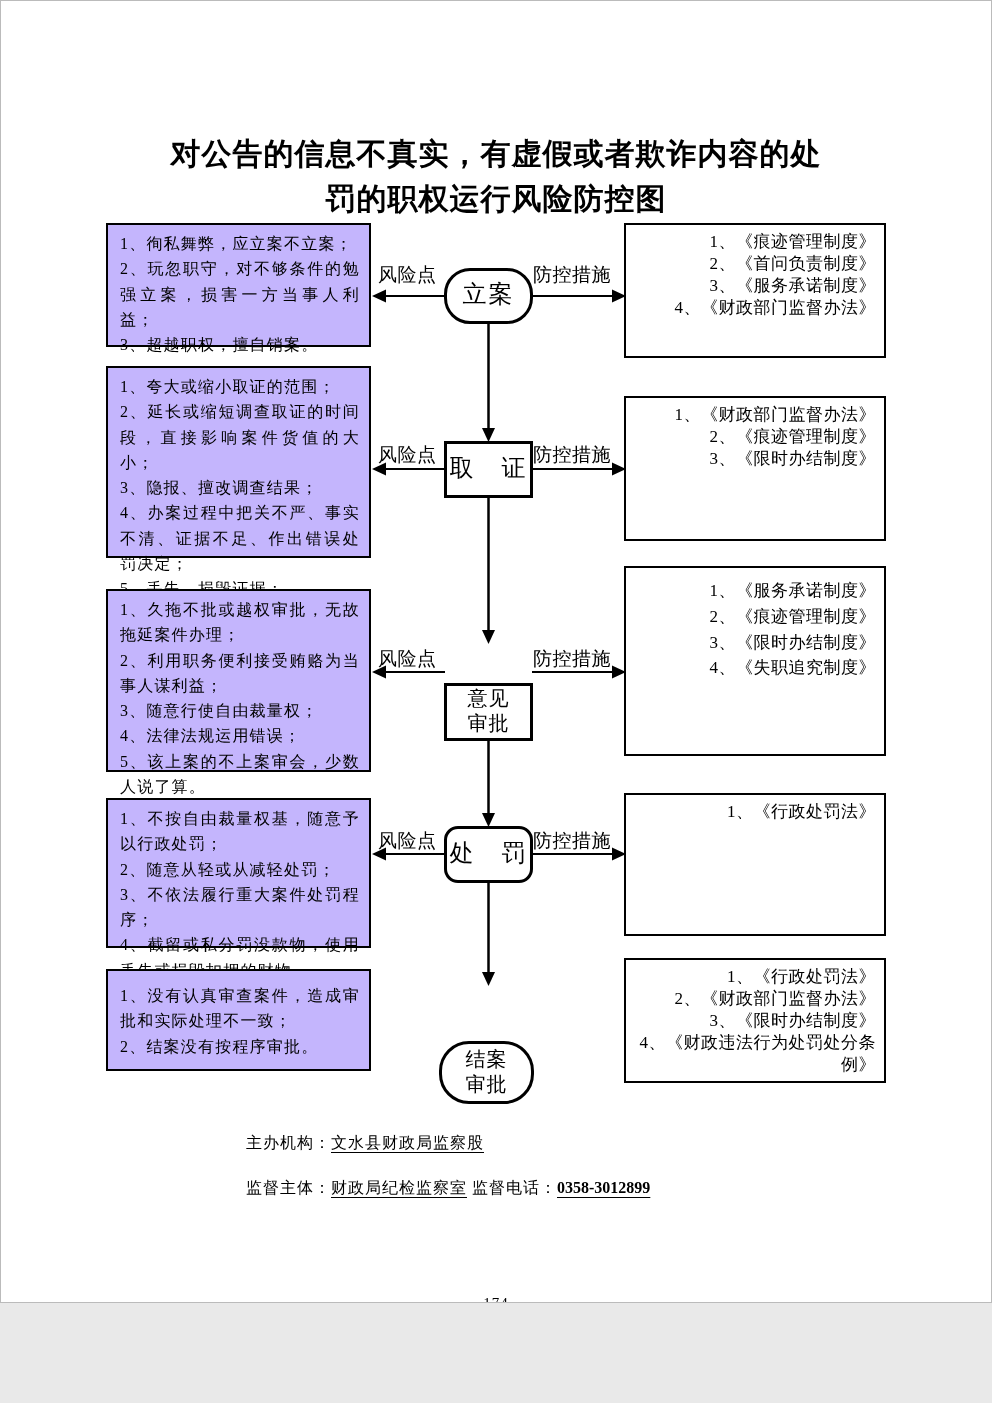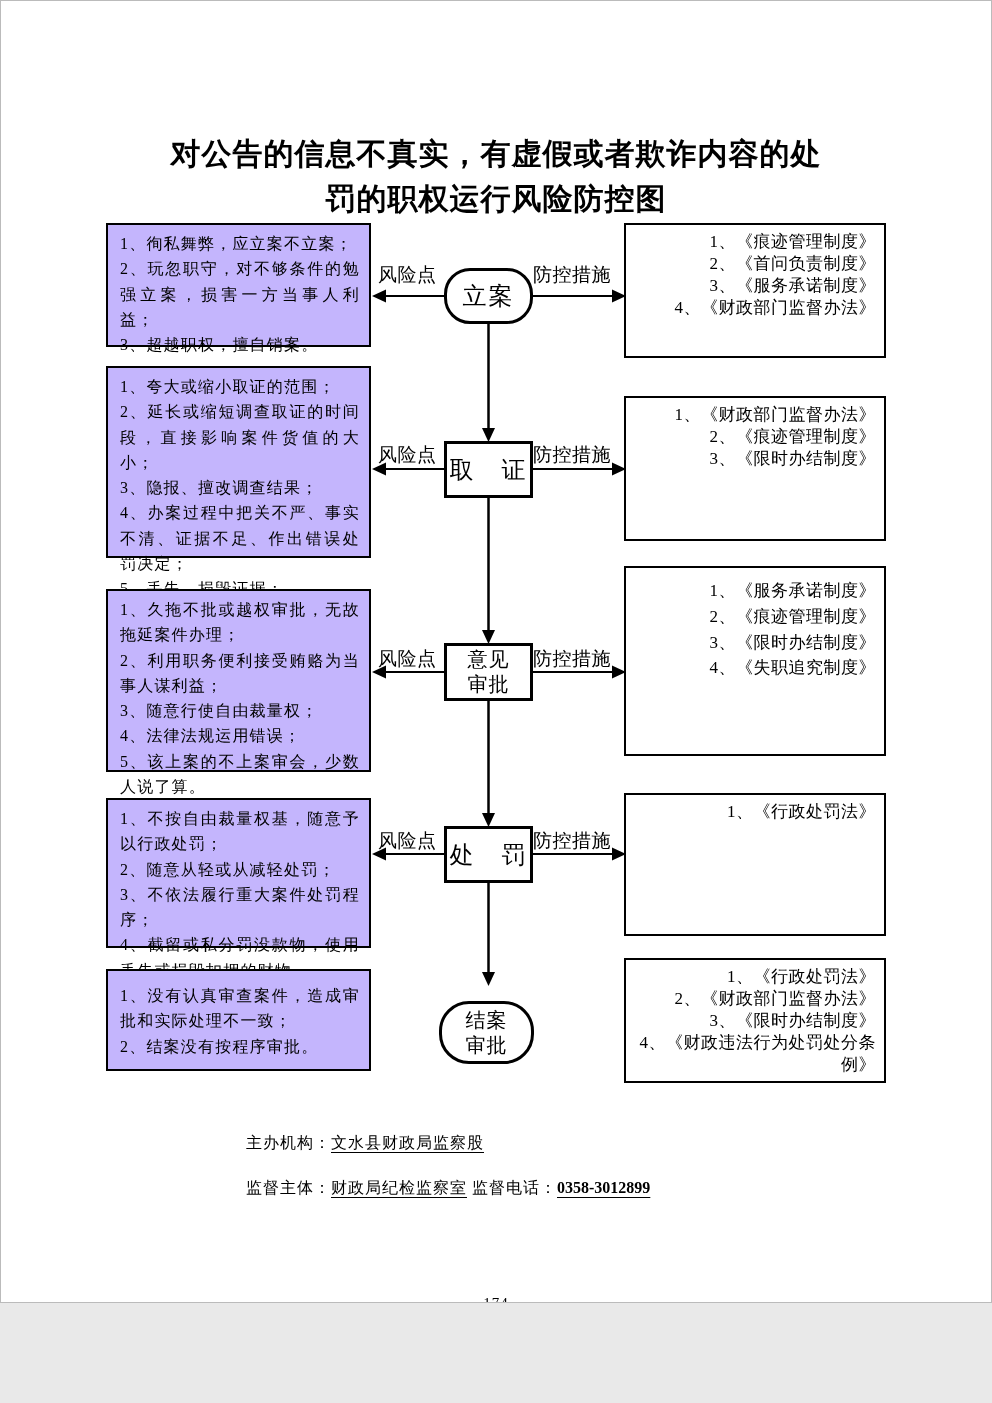--- a/index.html
+++ b/index.html
@@ -25,24 +25,24 @@
     position:absolute; left:623px; width:262px; box-sizing:border-box;
     border:2px solid #000; background:#fff; z-index:2;
     padding:6px 8px 4px 10px; font-size:17px; line-height:1.3;
     letter-spacing:0.5px;
     text-align:right;
   }
   .node {
     position:absolute; box-sizing:border-box; border:3px solid #000;
     background:#fff; z-index:3; display:flex; align-items:center;
     justify-content:center; text-align:center;
-    font-size:24px; letter-spacing:2px;
+    font-size:24px; letter-spacing:2px;font-family:Liberation Mono, monospace;
   }
   .node .node-label { white-space:pre-line; line-height:1.25; }
-  .node.small-text { font-size:20px; letter-spacing:1px; }
+  .node.small-text { font-size:20px; letter-spacing:1px;margin-top:40px; }
   .node.stadium { border-radius:26px; }
   .arrow-label {
     position:absolute; z-index:4; font-size:19px; letter-spacing:0.5px;
     background:transparent;
   }
   .flow-svg { position:absolute; top:0; left:0; z-index:1; }
   .footer-line { position:absolute; left:245px; font-size:16px; letter-spacing:1px; }
   .u { text-decoration:underline; text-underline-offset:4px; }
   .phone { font-weight:bold; font-family:"Liberation Serif", serif; letter-spacing:0; }
   .page-number {
@@ -177,21 +177,21 @@
   <div class="node stadium" style="left:443px; top:267px; width:89px; height:56px;">
     <span class="node-label">立案</span>
   </div>
   <div class="node" style="left:443px; top:440px; width:89px; height:57px;">
     <span class="node-label">取　证</span>
   </div>
   <div class="node small-text" style="left:443px; top:642px; width:89px; height:58px;">
     <span class="node-label">意见
 审批</span>
   </div>
-  <div class="node" style="left:443px; top:825px; width:89px; height:57px;">
+  <div class="node" style="left:443px; top:825px; width:89px; height:57px;border-radius:14px;">
     <span class="node-label">处　罚</span>
   </div>
   <div class="node stadium small-text" style="left:438px; top:1000px; width:95px; height:63px; border-radius:30px;">
     <span class="node-label">结案
 审批</span>
   </div>
 
   <span class="arrow-label" style="left:377px; top:261px;">风险点</span>
   <span class="arrow-label" style="left:532px; top:261px;">防控措施</span>
   <span class="arrow-label" style="left:377px; top:441px;">风险点</span>

